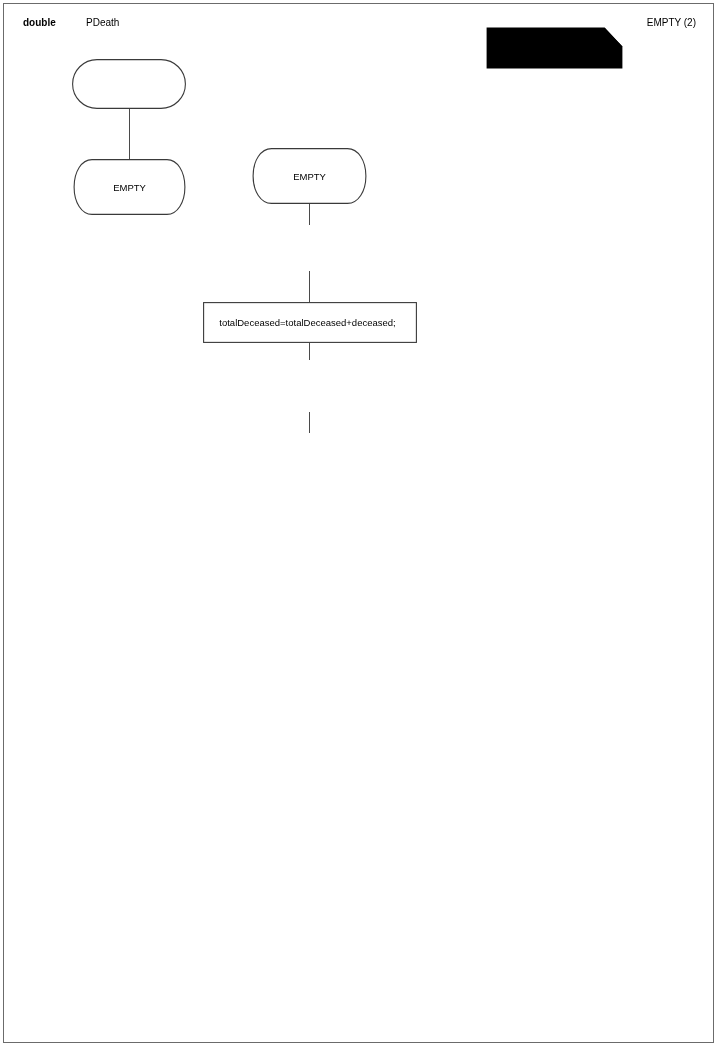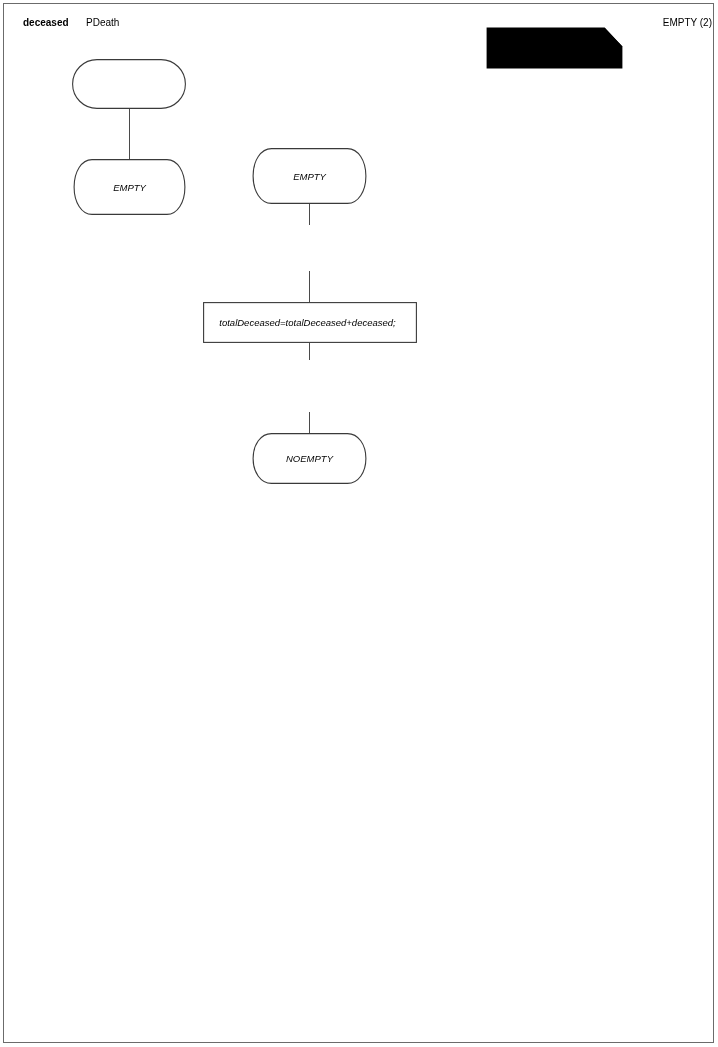--- a/index.html
+++ b/index.html
@@ -46,31 +46,30 @@
   #header-process-name {
     position: absolute;
     left: 86px;
     top: 17px;
     font-size: 10px;
     color: #000000;
     white-space: nowrap;
   }
   #header-page-label {
     position: absolute;
-    right: 6px;
+    right: 22px;
     top: 17px;
     font-size: 10px;
     color: #000000;
     white-space: nowrap;
   }
 
   
   .shape {
     position: absolute;
-    font-style: italic;
   }
   .shape svg {
     display: block;
     overflow: visible;
   }
   .shape svg .outline {
     fill: #ffffff;
     stroke: #3a3a3a;
     stroke-width: 1.1;
   }
@@ -125,21 +124,21 @@
     white-space: pre;
   }
 </style>
 </head>
 <body>
 
 <div id="page">
 
   <div id="page-frame"></div>
 
-  <div id="header-process-keyword">deceased</div>
+  <div id="header-process-keyword">double</div>
 
   <div id="header-process-name">PDeath</div>
 
   <div id="header-page-label">EMPTY (2)</div>
 
   <div id="dcl-note">
     <svg width="137" height="42" viewBox="0 0 137 42">
       <path class="outline" d="M0.6,0.6 L118.5,0.6 L136.4,19.5 L136.4,41.4 L0.6,41.4 Z"></path>
       <path class="bar" d="M118.5,0.6 L118.5,19.5 L136.4,19.5"></path>
     </svg>
@@ -187,23 +186,14 @@
       <rect class="outline" x="0.6" y="0.6" width="212.8" height="39.8"></rect>
     </svg>
     <div class="shape-label">totalDeceased=totalDeceased+deceased;</div>
   </div>
 
   <div class="connector" style="left:309px; top:343px; height:17px;"></div>
 
 
   <div class="connector" style="left:309px; top:412px; height:21px;"></div>
 
-  <div class="shape" style="left:252px; top:433px; width:115px; height:51px;">
-    <svg width="115" height="51" viewBox="0 0 115 51">
-      <path class="outline" d="M19.5,0.6 L95.5,0.6 C106.2,0.6 113.9,11.5 113.9,25.5
-               C113.9,39.5 106.2,50.4 95.5,50.4
-               L19.5,50.4 C8.8,50.4 1.1,39.5 1.1,25.5
-               C1.1,11.5 8.8,0.6 19.5,0.6 Z"></path>
-    </svg>
-    <div class="shape-label">NOEMPTY</div>
-  </div>
 
 </div>
 
 </body></html>

